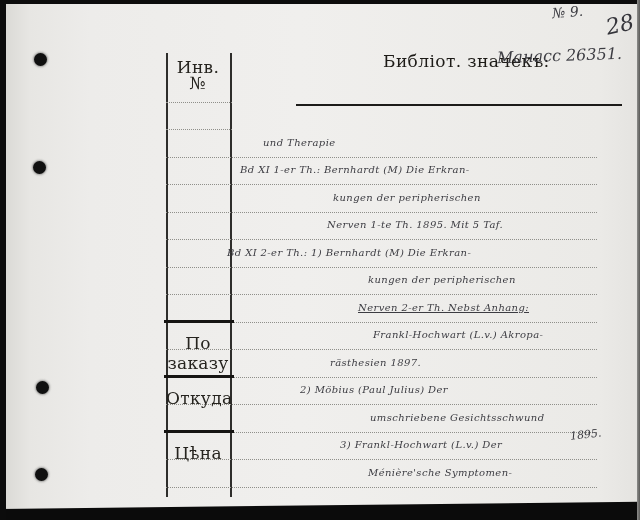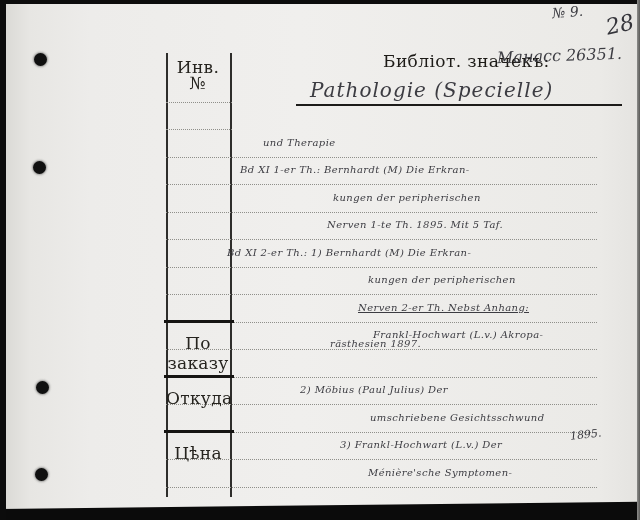--- a/index.html
+++ b/index.html
@@ -44,21 +44,20 @@
   <div class="abs hole" style="left:33px;top:161px;"></div>
   <div class="abs hole" style="left:36px;top:381px;"></div>
   <div class="abs hole" style="left:35px;top:468px;"></div>
 
   <div class="abs hw hw-sm" style="left:552px;top:4px;transform:rotate(-5deg);font-size:14px;">№ 9.</div>
   <div class="abs hw" style="left:606px;top:12px;font-size:22px;transform:rotate(-12deg);color:#34343a;">28</div>
 
   <div class="abs print-bold" style="left:383px;top:51px;">Библіот. значекъ:</div>
   <div class="abs hw" style="left:497px;top:46px;font-size:16px;transform:rotate(-2deg);">Манасс 26351.</div>
 
-  <div class="abs hw hw-lg" style="left:310px;top:78px;">Pathologie (Specielle)</div>
   <div class="abs title-line" style="left:296px;top:104px;width:326px;"></div>
 
   <div class="abs vline" style="left:166px;top:53px;height:444px;"></div>
   <div class="abs vline" style="left:230px;top:53px;height:444px;"></div>
 
   <div class="abs print" style="left:166px;top:57px;width:64px;text-align:center;">Инв.</div>
   <div class="abs print" style="left:166px;top:73px;width:64px;text-align:center;">№</div>
 
   <div class="abs rule" style="left:166px;top:102px;width:66px;"></div>
   <div class="abs rule" style="left:166px;top:129px;width:66px;"></div>
@@ -86,20 +85,20 @@
   <div class="abs print" style="left:166px;top:443px;width:64px;text-align:center;">Цѣна</div>
 
   <div class="abs hw hw-md" style="left:263px;top:137px;">und Therapie</div>
   <div class="abs hw hw-md" style="left:240px;top:164px;">Bd XI 1-er Th.:  Bernhardt (M) Die Erkran-</div>
   <div class="abs hw hw-md" style="left:333px;top:192px;">kungen der peripherischen</div>
   <div class="abs hw hw-md" style="left:327px;top:219px;">Nerven 1-te Th. 1895. Mit 5 Taf.</div>
   <div class="abs hw hw-md" style="left:227px;top:247px;">Bd XI 2-er Th.: 1) Bernhardt (M) Die Erkran-</div>
   <div class="abs hw hw-md" style="left:368px;top:274px;">kungen der peripherischen</div>
   <div class="abs hw hw-md" style="left:358px;top:302px;text-decoration:underline;">Nerven 2-er Th. Nebst Anhang:</div>
   <div class="abs hw hw-md" style="left:373px;top:329px;">Frankl-Hochwart (L.v.) Akropa-</div>
-  <div class="abs hw hw-md" style="left:330px;top:338px;">rästhesien 1897.</div>
+  <div class="abs hw hw-md" style="left:330px;top:357px;">rästhesien 1897.</div>
   <div class="abs hw hw-md" style="left:300px;top:384px;">2) Möbius (Paul Julius) Der</div>
   <div class="abs hw hw-md" style="left:370px;top:412px;">umschriebene Gesichtsschwund</div>
   <div class="abs hw hw-md" style="left:340px;top:439px;">3) Frankl-Hochwart (L.v.) Der</div>
   <div class="abs hw" style="left:570px;top:428px;font-size:11px;transform:rotate(-6deg);">1895.</div>
   <div class="abs hw hw-md" style="left:368px;top:467px;">Ménière'sche Symptomen-</div>
 
 </div>
 
 </body></html>

